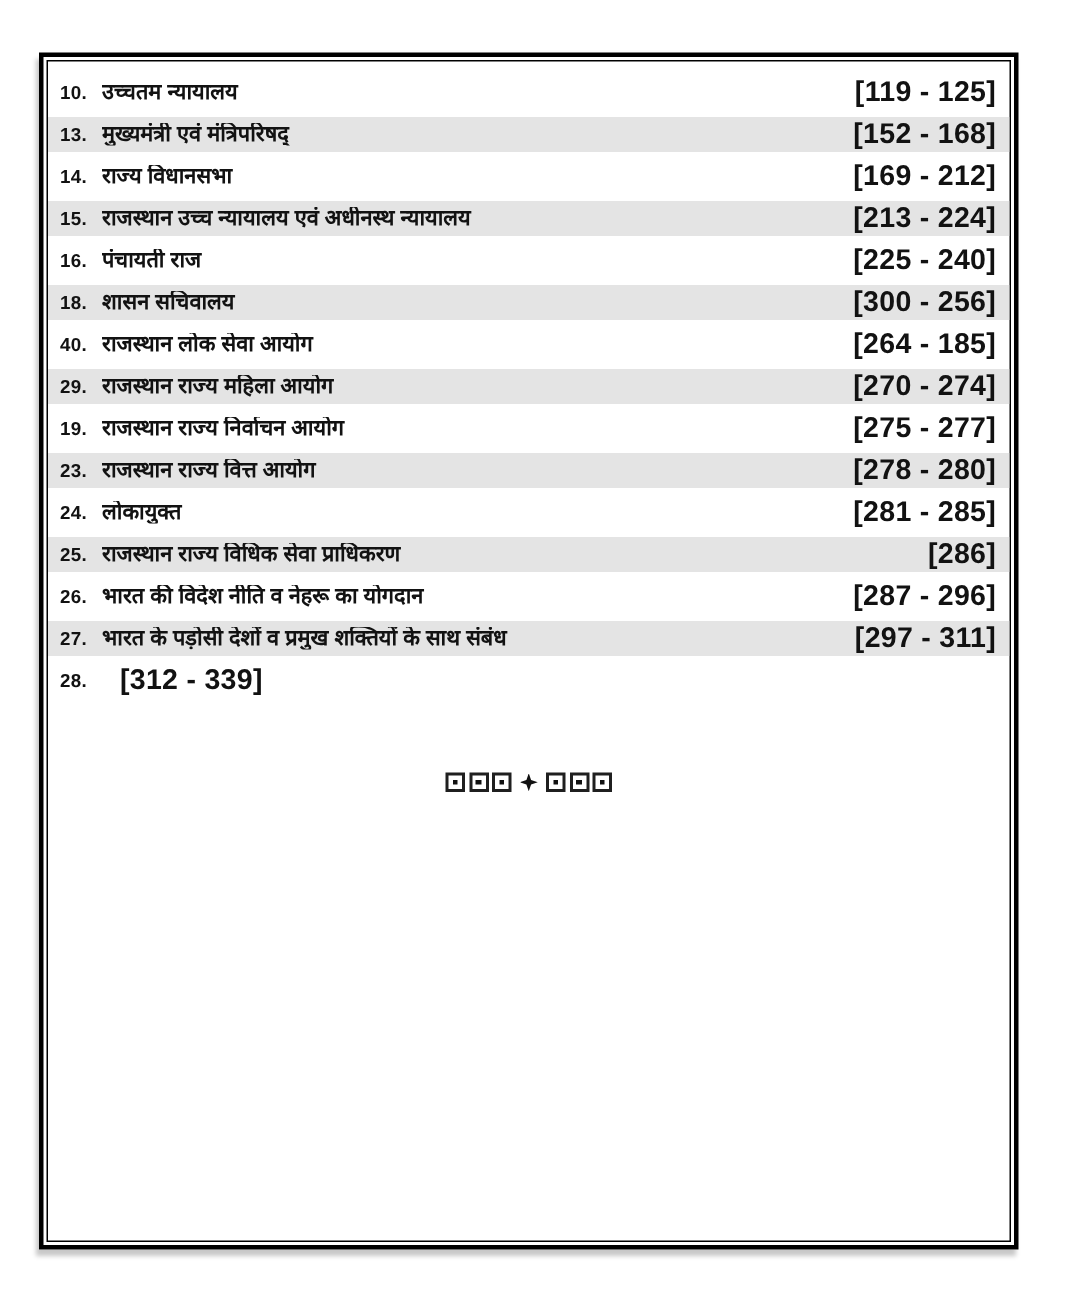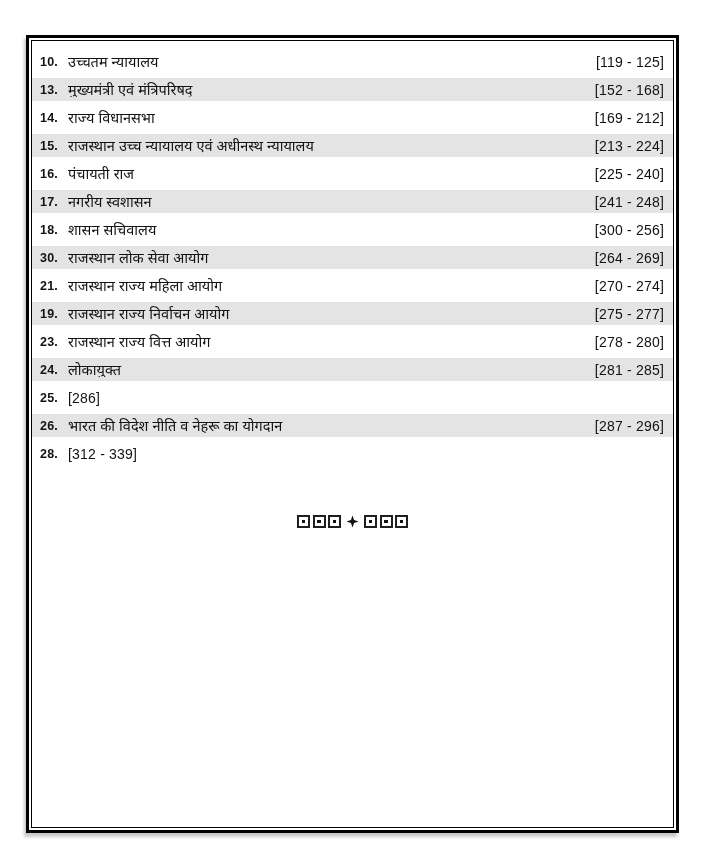--- a/index.html
+++ b/index.html
@@ -45,28 +45,28 @@
     background-color:var(--stripe);
     background-clip:padding-box;
   }
   .toc-num{
     width:28px;flex:0 0 28px;
     font-size:12.5px;font-weight:700;color:var(--text);
     letter-spacing:0.2px;
   }
   .toc-title{
     flex:1 1 auto;
-    font-size:14.5px;font-weight:400;color:var(--text);
+    font-size:14.5px;font-weight:700;color:var(--text);
     line-height:1;white-space:nowrap;overflow:hidden;
     padding-top:1px;
   }
   .toc-pages{
     flex:0 0 auto;
-    font-size:14px;font-weight:400;color:var(--text);
-    white-space:nowrap;letter-spacing:0.2px;
+    font-size:19px;font-weight:700;color:var(--text);
+    white-space:nowrap;letter-spacing:0.2px;margin-left:12px;
   }
   
   .divider{
     margin-top:48px;
     display:flex;justify-content:center;align-items:center;gap:2.5px;
   }
   .dot-square{
     width:13px;height:13px;
     border:2px solid #1f1f1f;
     background:#ffffff;
@@ -107,62 +107,63 @@
     <span class="toc-num">15.</span>
     <span class="toc-title">राजस्थान उच्च न्यायालय एवं अधीनस्थ न्यायालय</span>
     <span class="toc-pages">[213 - 224]</span>
   </div>
           <div class="toc-row">
     <span class="toc-num">16.</span>
     <span class="toc-title">पंचायती राज</span>
     <span class="toc-pages">[225 - 240]</span>
   </div>
           <div class="toc-row">
-    <span class="toc-num">17.</span>
-    <span class="toc-title">नगरीय स्वशासन</span>
-    <span class="toc-pages">[241 - 248]</span>
-  </div>
-          <div class="toc-row">
     <span class="toc-num">18.</span>
     <span class="toc-title">शासन सचिवालय</span>
     <span class="toc-pages">[300 - 256]</span>
   </div>
           <div class="toc-row">
-    <span class="toc-num">30.</span>
+    <span class="toc-num">40.</span>
     <span class="toc-title">राजस्थान लोक सेवा आयोग</span>
-    <span class="toc-pages">[264 - 269]</span>
+    <span class="toc-pages">[264 - 185]</span>
   </div>
           <div class="toc-row">
-    <span class="toc-num">21.</span>
+    <span class="toc-num">29.</span>
     <span class="toc-title">राजस्थान राज्य महिला आयोग</span>
     <span class="toc-pages">[270 - 274]</span>
   </div>
           <div class="toc-row">
     <span class="toc-num">19.</span>
     <span class="toc-title">राजस्थान राज्य निर्वाचन आयोग</span>
     <span class="toc-pages">[275 - 277]</span>
   </div>
           <div class="toc-row">
     <span class="toc-num">23.</span>
     <span class="toc-title">राजस्थान राज्य वित्त आयोग</span>
     <span class="toc-pages">[278 - 280]</span>
   </div>
           <div class="toc-row">
     <span class="toc-num">24.</span>
     <span class="toc-title">लोकायुक्त</span>
     <span class="toc-pages">[281 - 285]</span>
   </div>
           <div class="toc-row">
     <span class="toc-num">25.</span>
+    <span class="toc-title">राजस्थान राज्य विधिक सेवा प्राधिकरण</span>
     <span class="toc-pages">[286]</span>
   </div>
           <div class="toc-row">
     <span class="toc-num">26.</span>
     <span class="toc-title">भारत की विदेश नीति व नेहरू का योगदान</span>
     <span class="toc-pages">[287 - 296]</span>
+  </div>
+          <div class="toc-row">
+    <span class="toc-num">27.</span>
+    <span class="toc-title">भारत के पड़ोसी देशों व प्रमुख शक्तियों के साथ संबंध</span>
+    <span class="toc-pages">[297 - 311]</span>
   </div>
           <div class="toc-row">
     <span class="toc-num">28.</span>
     <span class="toc-pages">[312 - 339]</span>
   </div>
         </div>
 
       <div class="divider">
         <span class="dot-square"></span>
         <span class="dot-square"></span>

